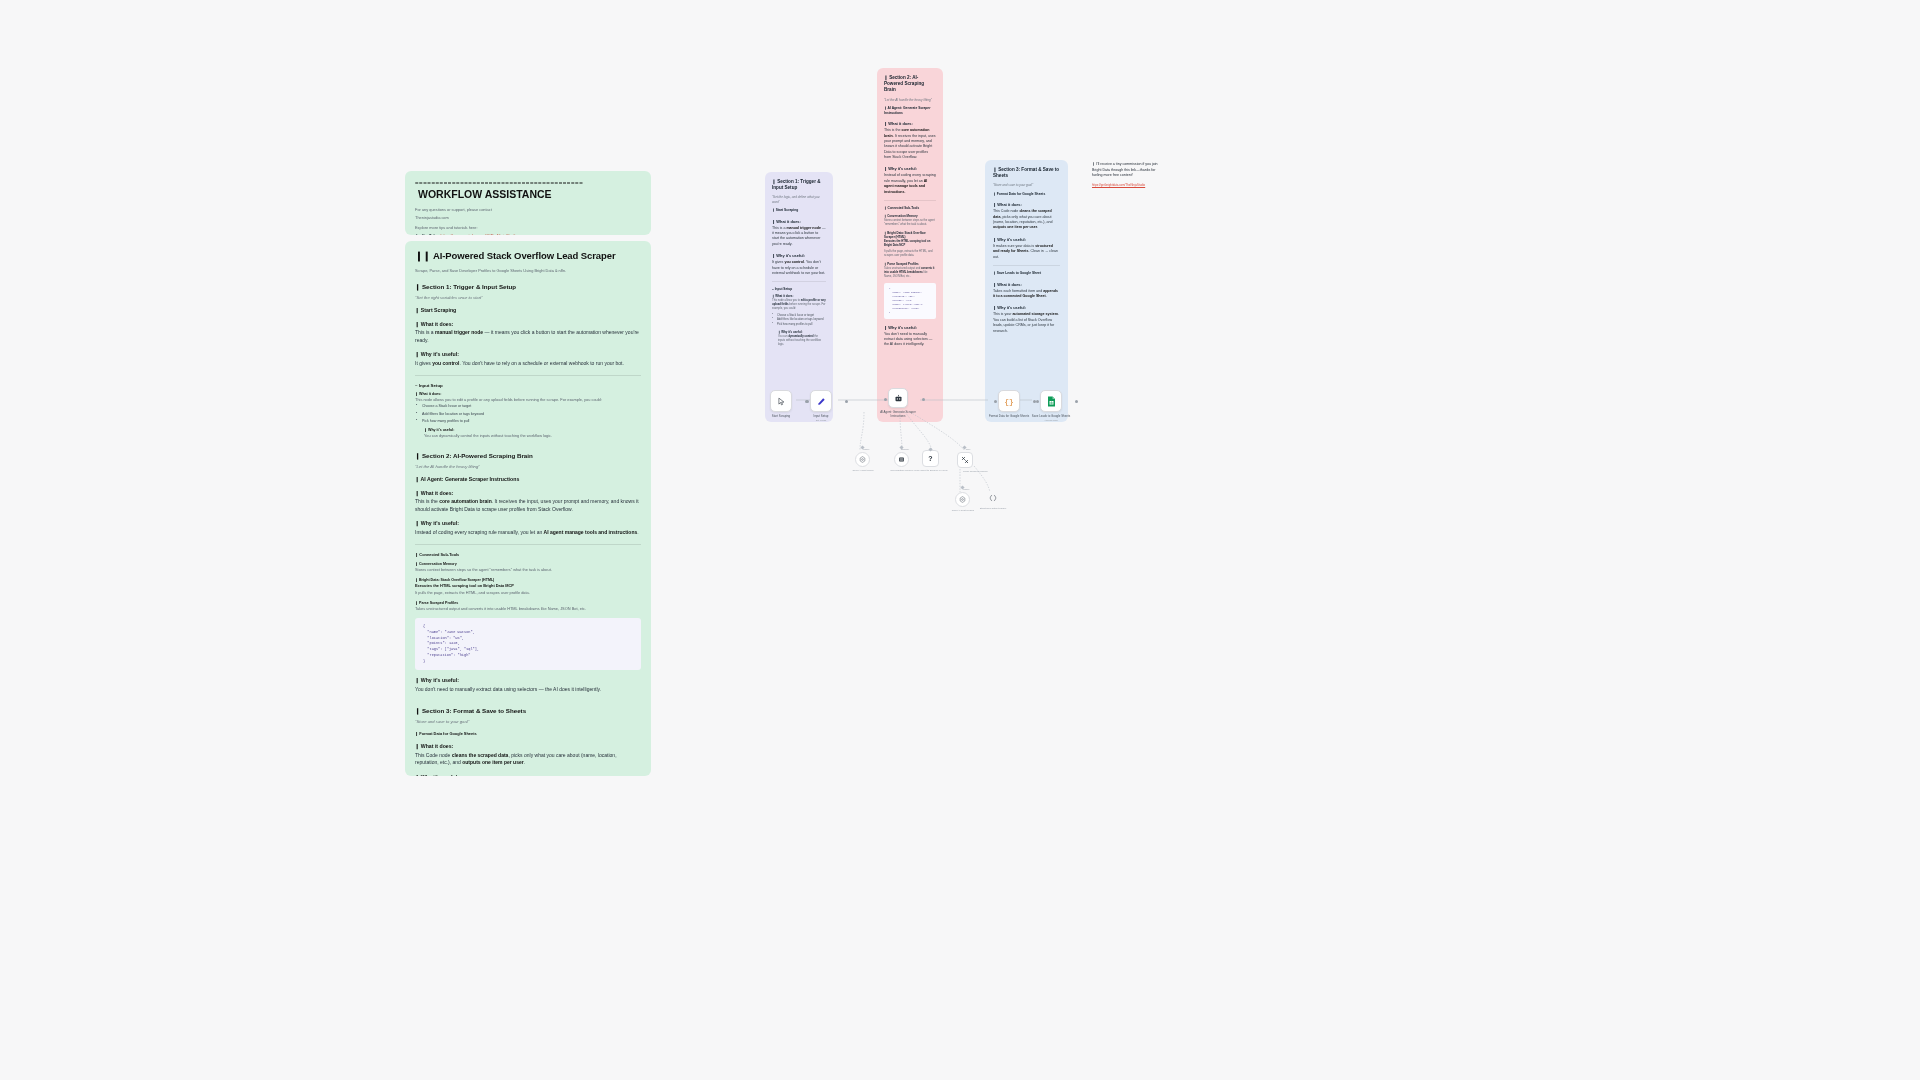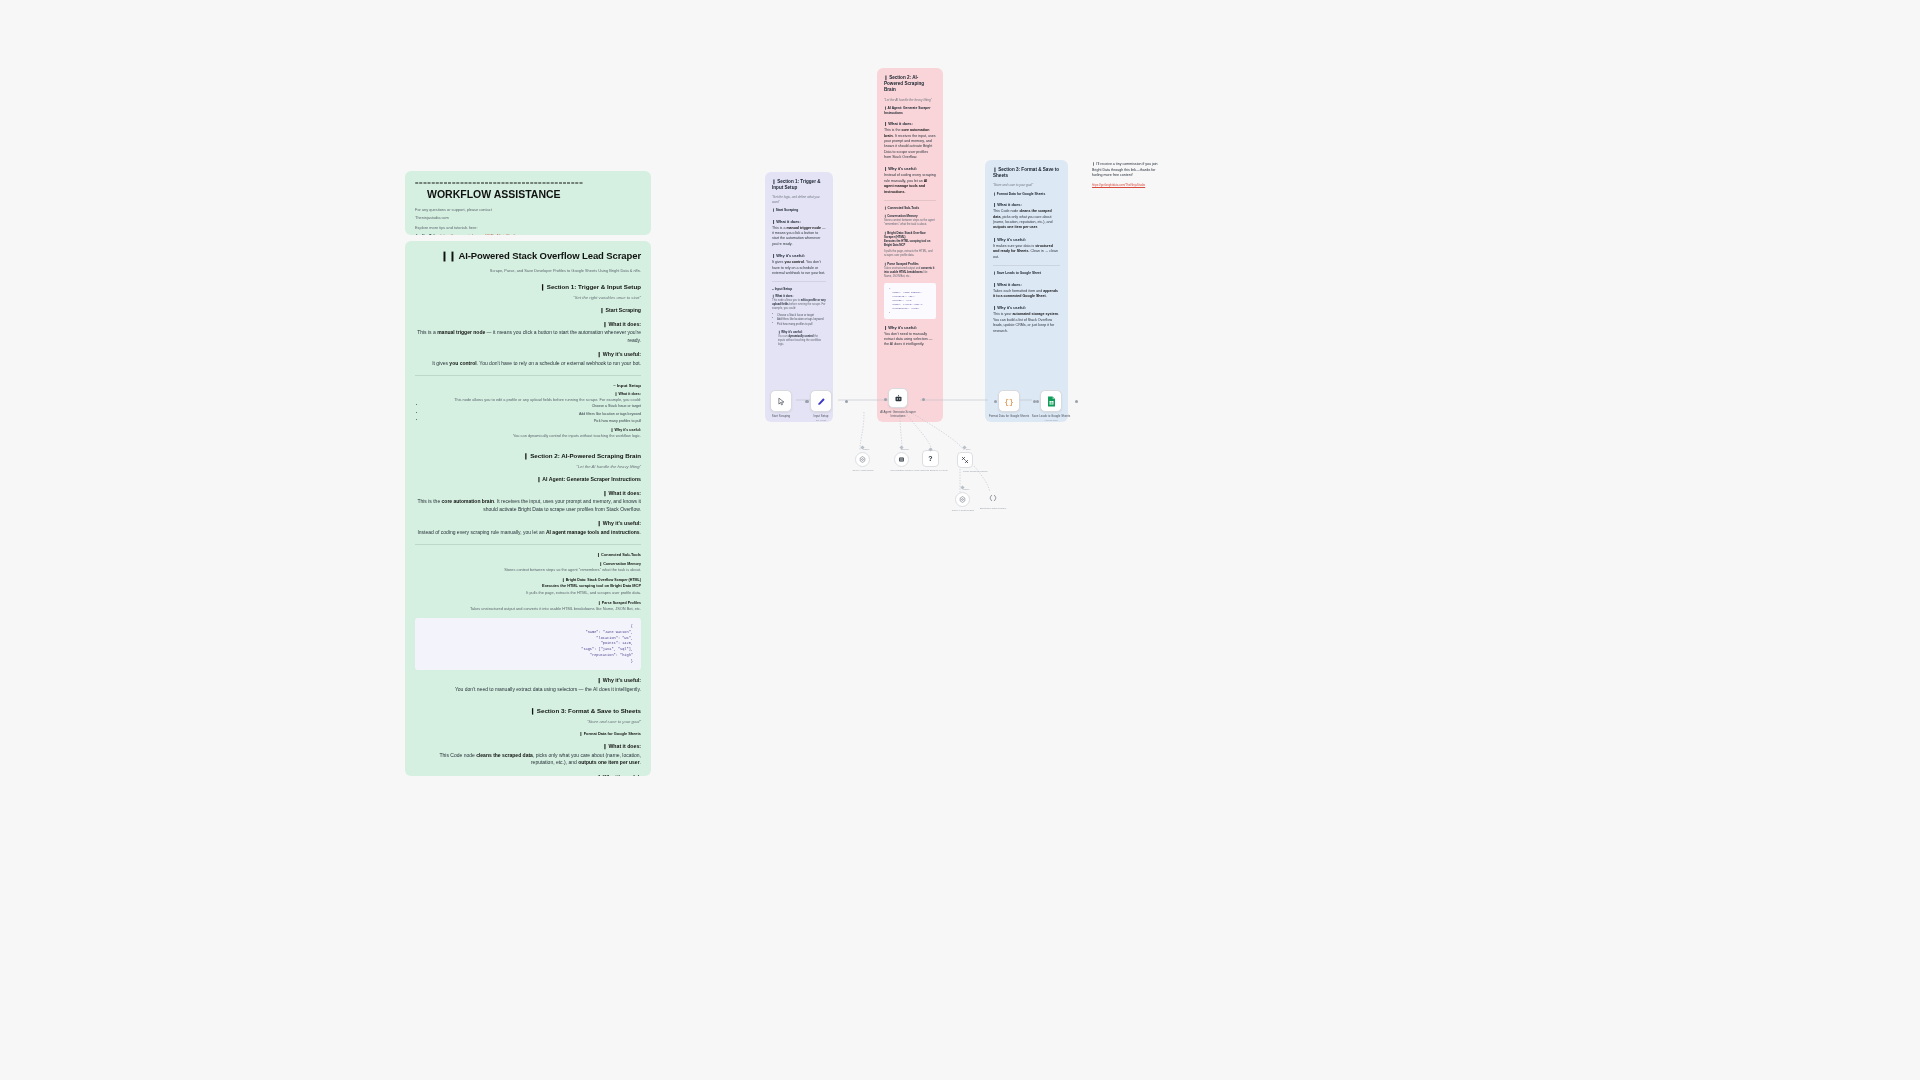--- a/index.html
+++ b/index.html
@@ -17,38 +17,38 @@
   .note-green{background:#d5f0e0;}
   .note-purple{background:#e4e3f5;}
   .note-pink{background:#f9d5d9;}
   .note-blue{background:#dde8f5;}
   .note-plain{background:transparent;}
 
   .pad{padding:9px 10px;}
 
   
   .h1{font-weight:bold;font-size:9.5px;color:#111;letter-spacing:-.1px;margin:0 0 6px 0;line-height:1.25;}
-  .h1big{font-weight:bold;font-size:10.5px;color:#111;margin:0 0 7px 12px;}
+  .h1big{font-weight:bold;font-size:10.5px;color:#111;margin:0 0 7px 3px;}
   .h2{font-weight:bold;font-size:6.2px;color:#111;margin:9px 0 3px 0;line-height:1.3;}
   .h3{font-weight:bold;font-size:5.2px;color:#111;margin:7px 0 2px 0;line-height:1.3;}
   .p{font-size:5px;color:#27303a;margin:0 0 3px 0;line-height:1.5;}
   .p b{font-weight:bold;color:#111;}
   .tiny{font-size:3.9px;color:#5d6570;margin:0 0 2px 0;line-height:1.5;}
   .quote{font-size:4.2px;color:#6a727c;font-style:italic;margin:4px 0 5px 0;}
   .li{font-size:4.2px;color:#39424d;margin:0 0 2px 0;line-height:1.45;padding-left:7px;position:relative;}
   .li:before{content:"•";position:absolute;left:1px;top:-1px;}
   .lnk{color:#c0392b;text-decoration:underline;font-size:4px;word-break:break-all;}
   .dashrule{font-size:6px;letter-spacing:.6px;color:#111;font-weight:bold;white-space:nowrap;overflow:hidden;margin-bottom:2px;}
   .hr{height:1px;background:rgba(0,0,0,.10);margin:7px 0;border:0;}
   .codebox{background:#f3f3fb;border-radius:3px;padding:6px 8px;margin:6px 0;}
   .code{font-family:"Liberation Mono", monospace;font-size:3.6px;line-height:1.6;color:#4b3f8f;white-space:pre;}
 
   
   #doc-workflow-assistance{left:405px;top:171px;width:246px;height:64px;}
-  #doc-main{left:405px;top:241px;width:246px;height:535px;text-align:right;}
+  #doc-main{left:405px;top:241px;width:246px;height:535px;}
 
   
   #note-section1{left:765px;top:172px;width:68px;height:250px;}
   #note-section2{left:877px;top:68px;width:66px;height:354px;}
   #note-section3{left:985px;top:160px;width:83px;height:262px;}
   #note-affiliate{left:1088px;top:160px;width:78px;height:48px;}
 
   .cardtitle{font-weight:bold;font-size:4.6px;color:#15202b;line-height:1.35;margin:0 0 4px 0;}
   .cardq{font-size:3.1px;color:#6d757f;font-style:italic;margin:0 0 4px 0;line-height:1.4;}
   .cardsub{font-weight:bold;font-size:3.3px;color:#15202b;margin:4px 0 3px 0;line-height:1.4;}

